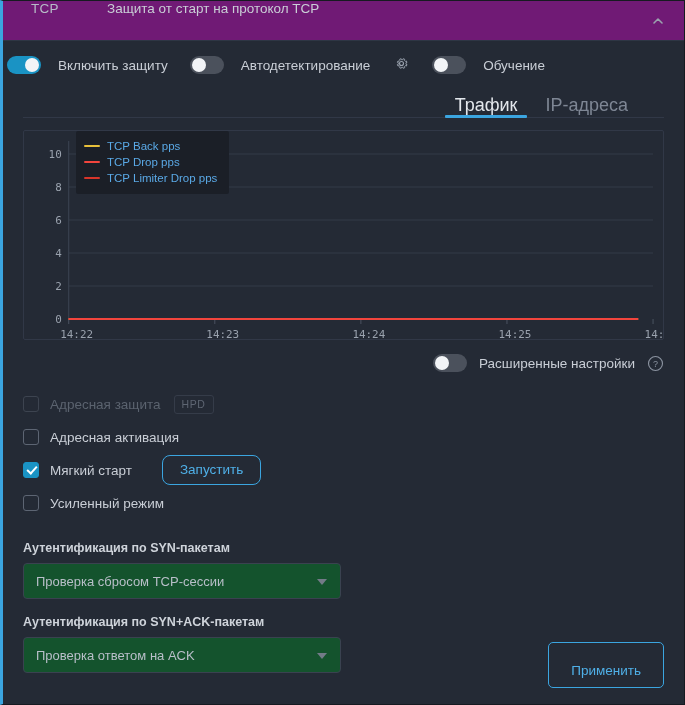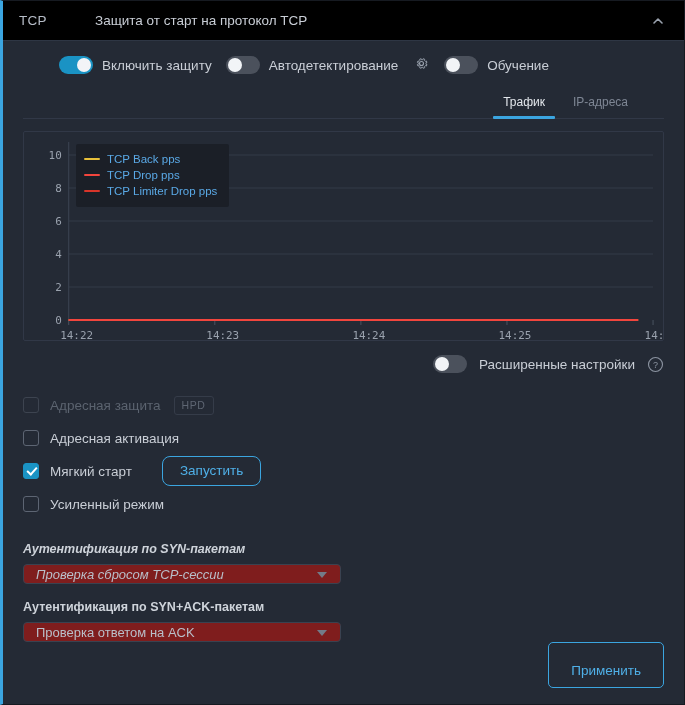--- a/index.html
+++ b/index.html
@@ -23,23 +23,24 @@
     border-right: 1px solid #161a21;
     border-top: 1px solid #161a21;
     border-bottom: 1px solid #161a21;
   }
 
   
   .panel-header {
     position: relative;
     height: 40px;
     display: flex;
-    align-items: center;
+    align-items: flex-start;
     border-bottom: 1px solid #2e3644;
-    background: #000000;
+    background: #701a75;
+    padding-left: 12px;
   }
   .panel-header .proto {
     width: 92px;
     padding-left: 16px;
     font-size: 13.5px;
     color: #b6bcc7;
     letter-spacing: .2px;
   }
   .panel-header .htitle {
     font-size: 13.5px;
@@ -55,23 +56,22 @@
     align-items: center;
     justify-content: center;
     cursor: pointer;
   }
   .collapse-btn svg { display: block; }
 
   
   .toggle-row {
     display: flex;
     align-items: center;
-    padding: 15px 0 15px 36px;
-    gap: 0;
-    margin-left: 20px;
+    padding: 15px 0 15px 4px;
+    gap: 8px;
   }
   .switch {
     position: relative;
     width: 34px;
     height: 18px;
     border-radius: 9px;
     background: #4b515c;
     flex: none;
     cursor: pointer;
   }
@@ -105,22 +105,22 @@
 
   
   .tabs {
     display: flex;
     justify-content: flex-end;
     padding-right: 22px;
     border-bottom: 1px solid #313847;
     margin: 0 20px 0 20px;
   }
   .tab {
-    padding: 6px 14px 9px 14px;
-    font-size: 12px;
+    padding: 6px 14px 1px 14px;
+    font-size: 18px;
     color: #7e8694;
     cursor: pointer;
     position: relative;
   }
   .tab.active { color: #e3e7ec; }
   .tab.active::after {
     content: "";
     position: absolute;
     left: 4px; right: 4px; bottom: -1px;
     height: 3px;
@@ -134,21 +134,21 @@
     height: 210px;
     border: 1px solid #313847;
     border-radius: 2px;
     background: #242a35;
     position: relative;
   }
   .chart-svg { display: block; width: 100%; height: 100%; }
   .legend-box {
     position: absolute;
     left: 52px;
-    top: 12px;
+    top: 0;
     background: #1b1f27;
     padding: 7px 12px 8px 8px;
     border-radius: 2px;
   }
   .legend-item {
     display: flex;
     align-items: center;
     font-size: 11.5px;
     color: #5aa9e6;
     line-height: 16px;
@@ -231,34 +231,34 @@
     border-radius: 8px;
     background: transparent;
     color: #4fb0e8;
     font-size: 13.5px;
     font-family: "Liberation Sans", sans-serif;
     cursor: pointer;
   }
 
   
   .field-group { padding: 0 0 0 20px; }
-  .field-group.first { margin-top: 22px; font-style: italic; }
+  .field-group.first { margin-top: 22px; }
   .field-label {
     font-size: 12.5px;
     font-weight: bold;
     color: #ced3da;
     margin-bottom: 8px;
   }
   .select {
     position: relative;
     width: 318px;
-    height: 20px;
+    height: 36px;
     border: 1px solid #3a4250;
     border-radius: 4px;
-    background: #7f1d1d;
+    background: #14532d;
     display: flex;
     align-items: center;
     cursor: pointer;
   }
   .select .sel-val {
     font-size: 13px;
     color: #b9bfc9;
     padding-left: 12px;
   }
   .select .caret {

